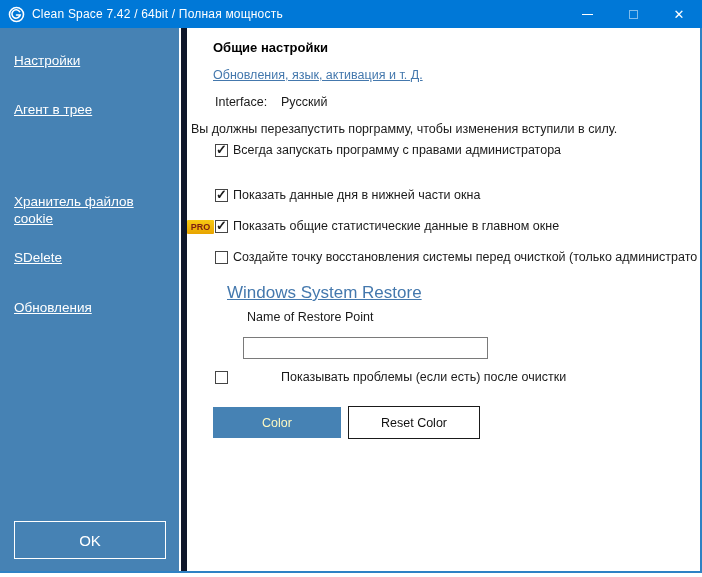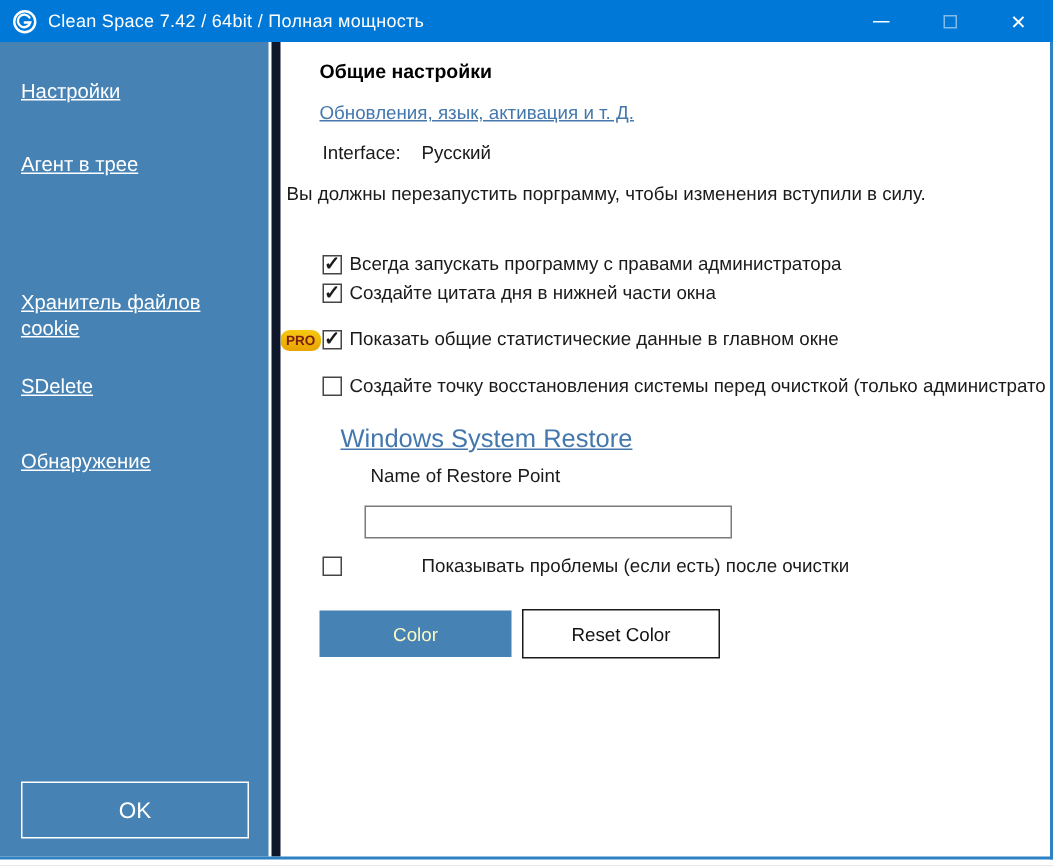--- a/index.html
+++ b/index.html
@@ -56,21 +56,21 @@
     position:relative; flex:0 0 auto; margin-right:5px; cursor:pointer;
   }
   .cb.checked::after {
     content:"✓"; position:absolute; left:0px; top:-3px;
     font-size:13px; font-weight:bold; color:#1c1c1c;
   }
   .pro-badge {
     position:absolute; left:0px; top:192px; width:27px; height:14px;
     background:linear-gradient(#f7c913,#e8a400); color:#7b1d13;
     font-size:9px; font-weight:bold; text-align:center; line-height:14px;
-    border-radius:6px;
+    border-radius:1px;
   }
   .restore-link { position:absolute; left:40px; top:255px; font-size:17px;text-decoration:underline; }
   .restore-label { position:absolute; left:60px; top:282px; }
   .restore-input {
     position:absolute; left:56px; top:309px; width:245px; height:22px;
     border:1px solid #7a7a7a; background:#fff; font-size:12.5px; padding:0 4px;
     font-family:"Liberation Sans", sans-serif;
   }
   .color-btn {
     position:absolute; left:26px; top:379px; width:128px; height:31px;
@@ -109,42 +109,42 @@
           <span>✕</span>
         </div>
     </div>
   </div>
 
   <div class="sidebar">
     <a class="side-link" style="top:24px;">Настройки</a>
     <a class="side-link" style="top:73px;">Агент в трее</a>
     <a class="side-link" style="top:165px; width:155px;">Хранитель файлов cookie</a>
     <a class="side-link" style="top:221px;">SDelete</a>
-    <a class="side-link" style="top:271px;">Обнаружение</a>
+    <a class="side-link" style="top:271px;">Обновления</a>
     <button class="ok-btn">OK</button>
   </div>
 
   <div class="main">
     <div class="heading">Общие настройки</div>
 
     <a class="link updates-link">Обновления, язык, активация и т. Д.</a>
 
     <div class="iface-row">Interface:</div>
     <div class="iface-value">Русский</div>
 
     <div class="restart-note">Вы должны перезапустить порграмму, чтобы изменения вступили в силу.</div>
 
-    <div class="cb-row" style="left:28px; top:141px;">
+    <div class="cb-row" style="left:28px; top:115px;">
       <span class="cb checked"></span>
       <span>Всегда запускать программу с правами администратора</span>
     </div>
 
     <div class="cb-row" style="left:28px; top:160px;">
       <span class="cb checked"></span>
-      <span>Создайте цитата дня в нижней части окна</span>
+      <span>Показать данные дня в нижней части окна</span>
     </div>
 
     <span class="pro-badge">PRO</span>
     <div class="cb-row" style="left:28px; top:191px;">
       <span class="cb checked"></span>
       <span>Показать общие статистические данные в главном окне</span>
     </div>
 
     <div class="cb-row" style="left:28px; top:222px;">
       <span class="cb"></span>

